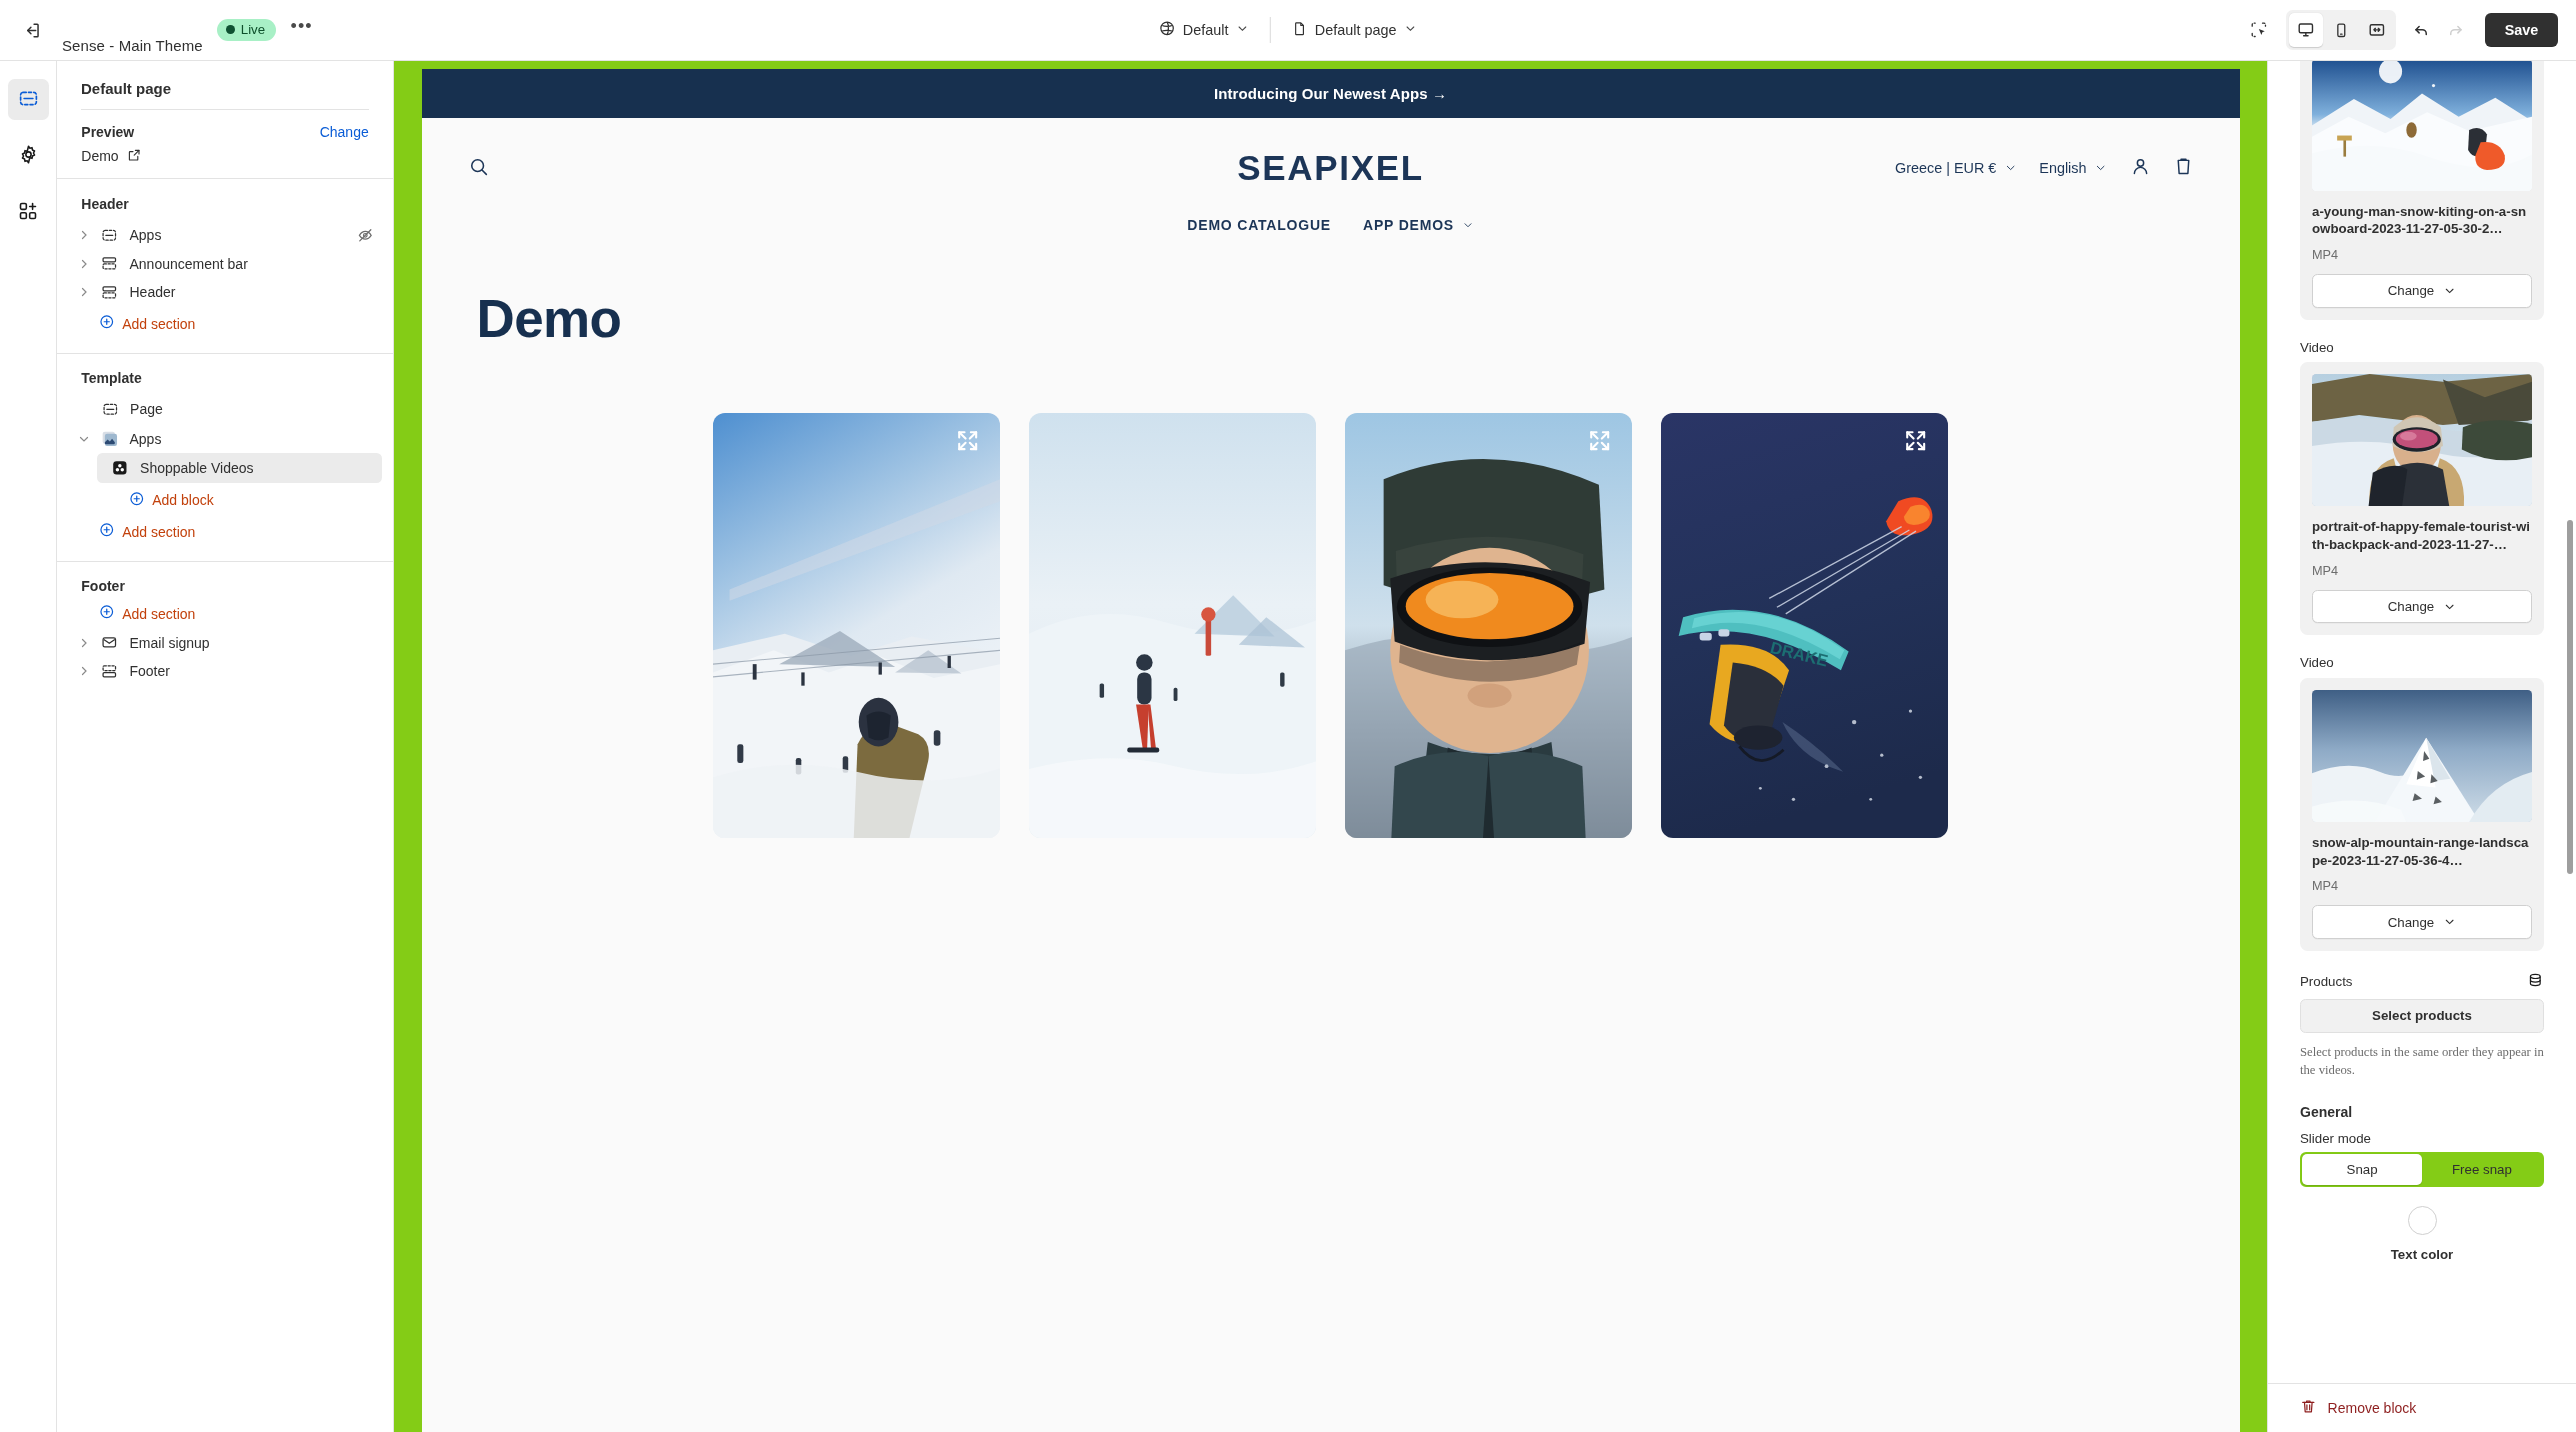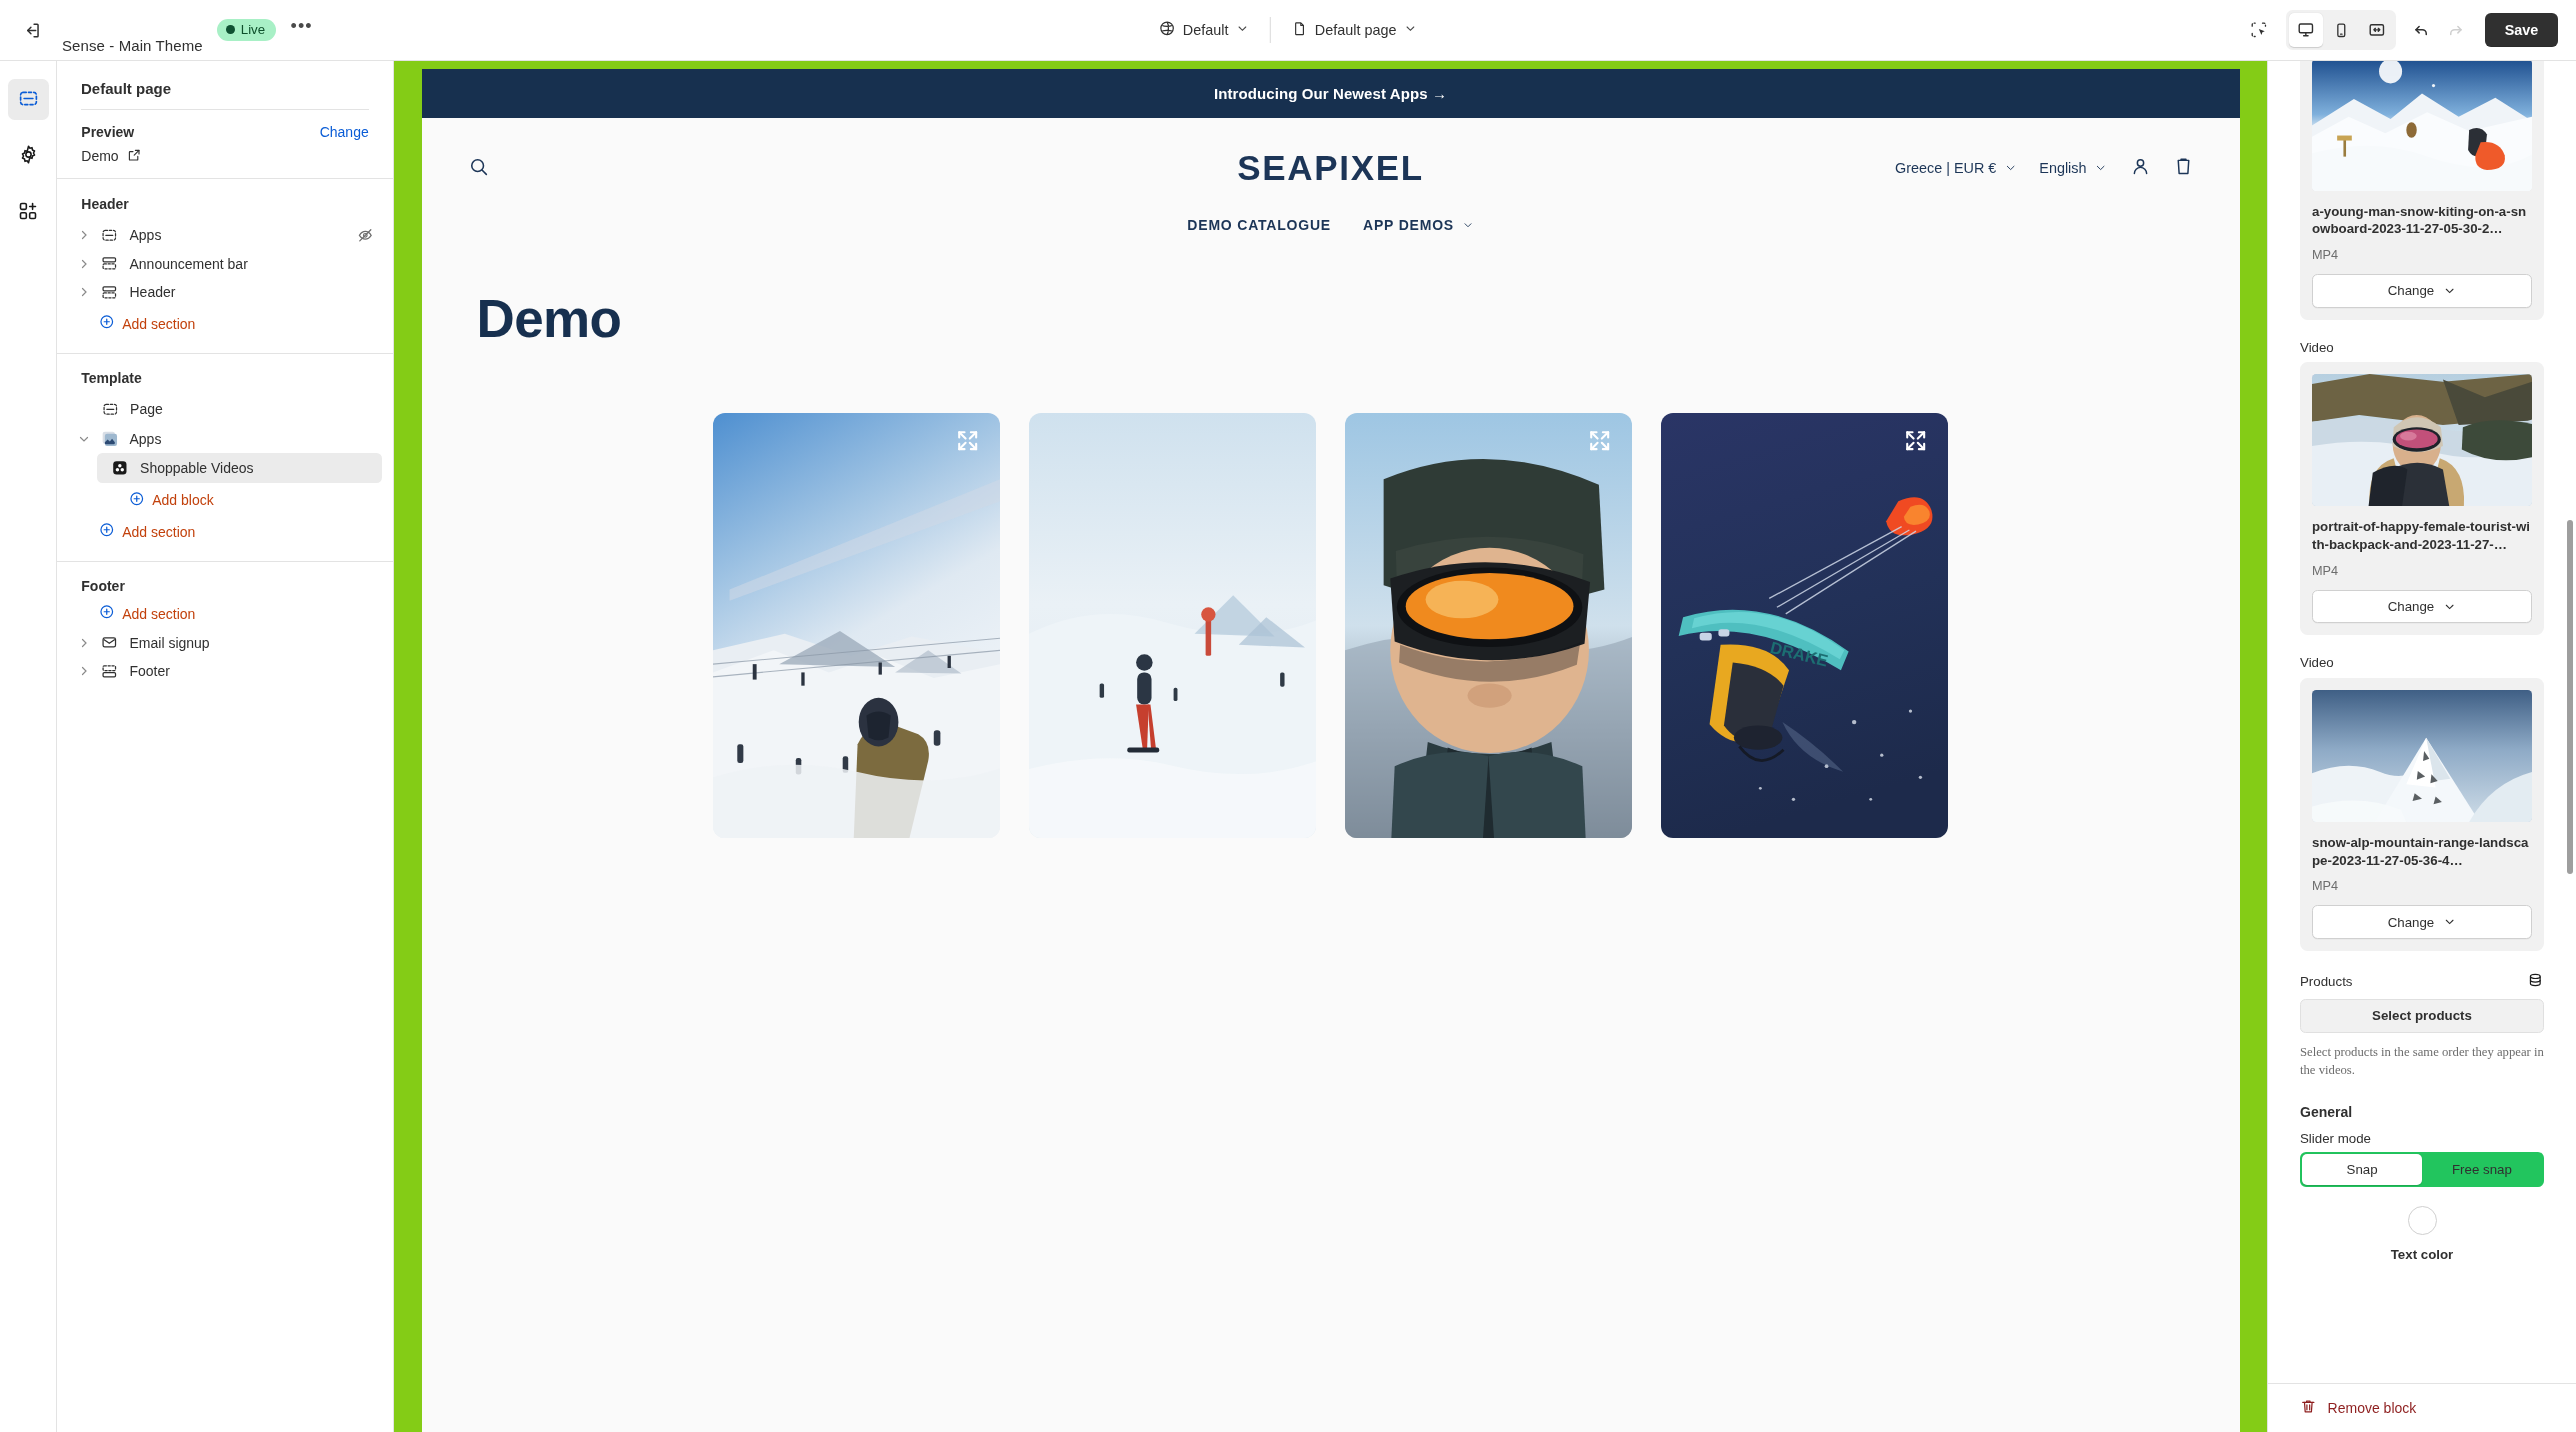--- a/index.html
+++ b/index.html
@@ -129,21 +129,21 @@
                 padding: 8.3px 0; font-size:13.3px; color:#303030; cursor:pointer; margin-top:12px;
                 display:flex; align-items:center; justify-content:center; gap:8.8px;
                 box-shadow: 0 0.6px 0 rgba(0,0,0,.06); }
   .rp-label { font-size:13.3px; color:#303030; margin: 20px 0 7.7px 0; }
   .rp-sec-head { display:flex; align-items:center; justify-content:space-between; margin: 21px 0 8.8px 0; }
   .rp-sec-title { font-size:13.3px; color:#303030; }
   .select-btn { width:100%; background:#f1f1f1; border:0.6px solid #e0e0e0; border-radius:5.5px;
                 padding: 8.3px 0; font-size:13.3px; font-weight:600; color:#303030; cursor:pointer; }
   .rp-help { font-size:12.7px; color:#6d6d6d; line-height:1.45; margin-top:10px;font-family:Liberation Serif, serif; }
   .rp-group-title { font-size:14px; font-weight:700; color:#303030; margin: 24px 0 11px 0; }
-  .seg2 { display:flex; background:#22c55e; border-radius:6px; padding:2.2px; margin-top: 6.6px; }
+  .seg2 { display:flex; background:#84cc16; border-radius:6px; padding:2.2px; margin-top: 6.6px; }
   .seg2 div { flex:1; text-align:center; padding: 7.7px 0; border-radius:5px; font-size:13.3px;
               color:#303030; cursor:pointer; }
   .seg2 div.on { background:#fff; box-shadow:0 0.6px 1.1px rgba(0,0,0,.15); }
   .colorrow { display:flex; align-items:center; gap:12px; margin-top: 19px; flex-direction: column; }
   .swatch { width:29px;height:29px;border-radius:50%;border:0.6px solid #d0d0d0;background:#fff; }
   .rp-footer { border-top:0.6px solid #e3e3e3; padding: 14.4px 32px; background:#fff; }
   .remove-btn { display:flex; align-items:center; gap:11px; color:#8e1f1f; font-size:14px;
                 cursor:pointer; background:none; border:none; font-family:"Liberation Sans",sans-serif;}
   .rp-sbar { position:absolute; right:2.8px; top: 459px; width:6px; height: 354px;
              background:#9e9e9e; border-radius:3.3px; }

